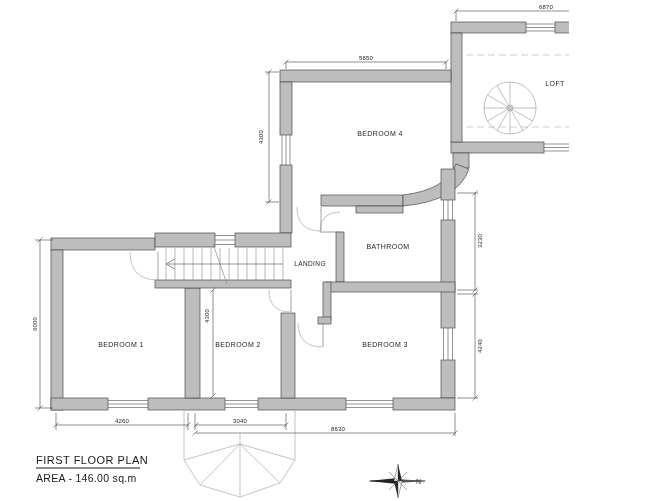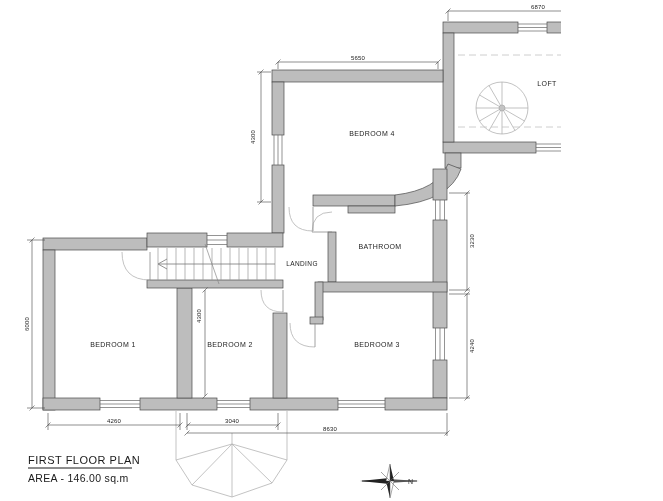--- a/index.html
+++ b/index.html
@@ -1,17 +1,17 @@
 <!DOCTYPE html>
 <html><head>
 <meta charset="utf-8">
 <style>
   html,body{margin:0;padding:0;background:#ffffff;}
   .canvas{position:relative;width:561px;height:501px;background:#ffffff;overflow:hidden;
-          font-family:"Liberation Sans", sans-serif;}
+          font-family:"Liberation Sans", sans-serif;padding-left:8px;}
   svg text{font-family:"Liberation Sans", sans-serif;fill:#1c1c1c;}
   .room-label{font-size:7px;letter-spacing:.4px;text-anchor:middle;}
   .dim-label{font-size:6px;letter-spacing:.2px;text-anchor:middle;fill:#222;}
   .plan-title{font-size:11px;letter-spacing:.5px;fill:#1a1a1a;}
   .plan-sub{font-size:10.5px;letter-spacing:.3px;fill:#1a1a1a;}
   .north-label{font-size:7px;fill:#333;}
   
   .title-block{position:absolute;left:611px;top:397px;width:54px;height:104px;
     background:#fff;border-top:1px solid #555;border-left:1px solid #555;box-sizing:border-box;}
   .tb-row{padding:2px 2px 1px 3px;}

